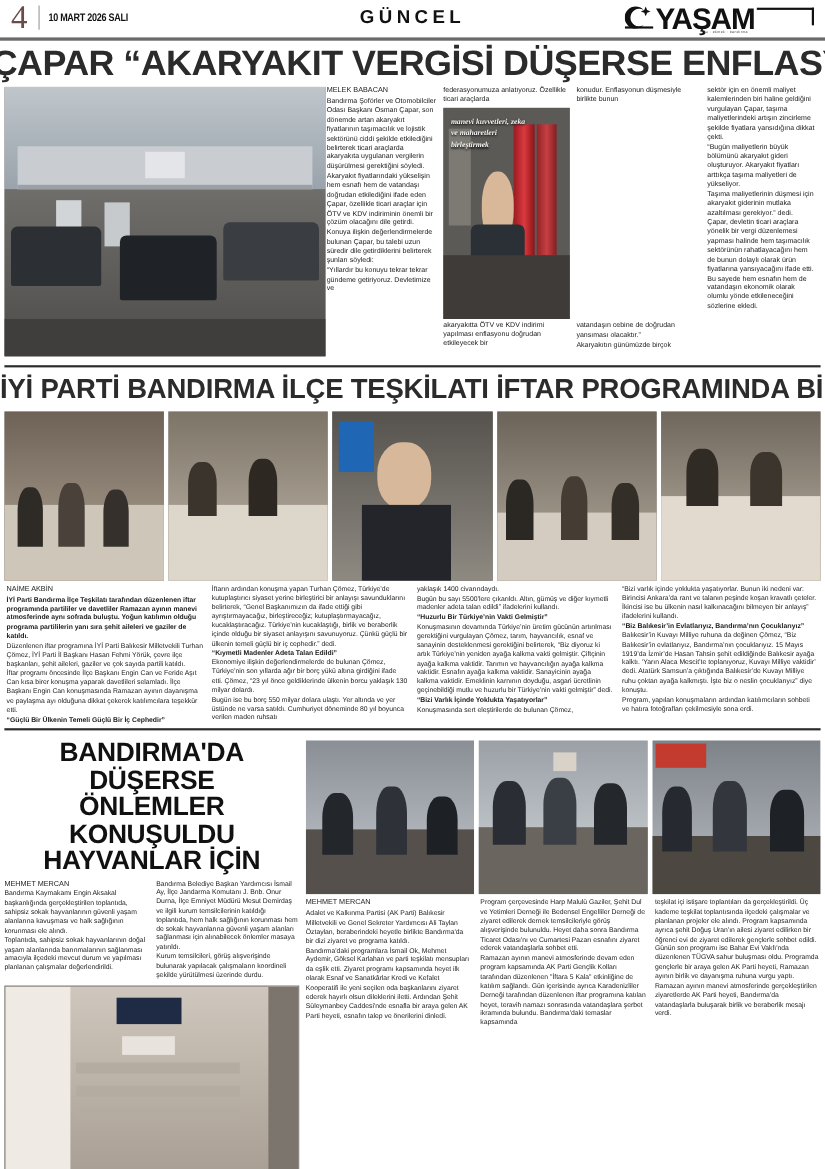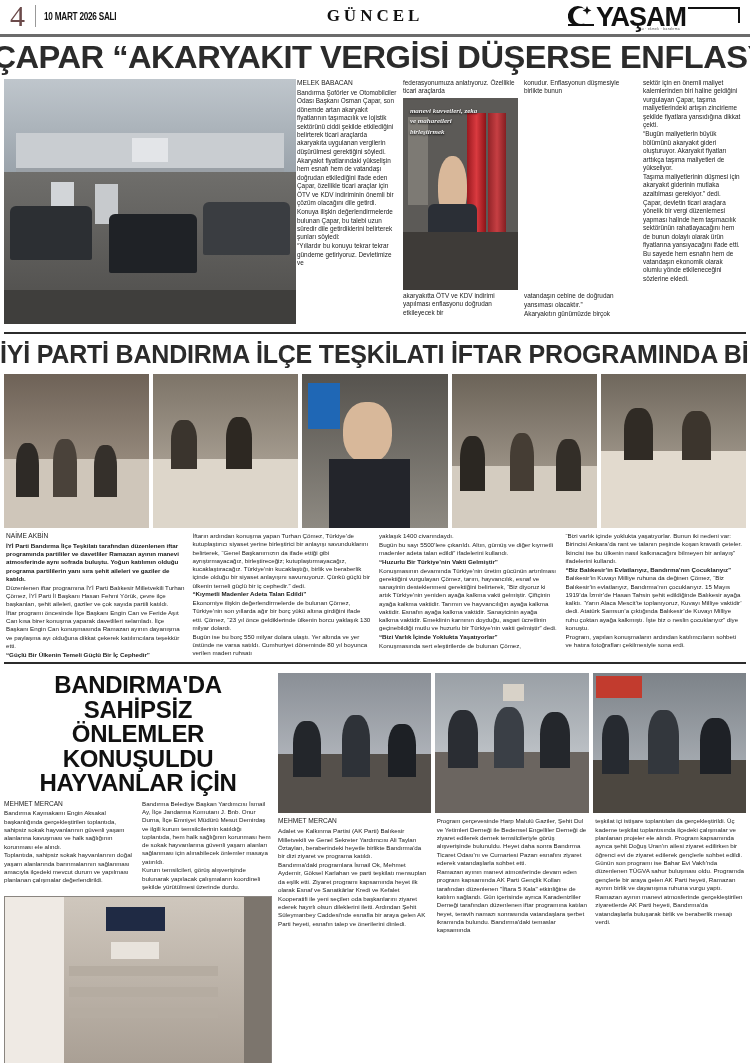--- a/index.html
+++ b/index.html
@@ -23,21 +23,20 @@
   .vrule { width: 1px; height: 22px; background: #999; margin-right: 8px; }
   .masthead-date {
     font-family: "Liberation Sans", sans-serif;
     font-weight: bold; font-size: 10px; letter-spacing: -0.3px;
     color: #111; transform: scaleX(0.82); transform-origin: left center;
   }
   .section-title {
     position: absolute; left: 0; right: 0; text-align: center;
     font-weight: bold; font-size: 17px; letter-spacing: 4px; color: #111;
     pointer-events: none;
-    font-family: Liberation Serif, serif;
   }
   .brand {
     margin-left: auto; display: flex; align-items: flex-end; gap: 2px;
     position: relative; padding-right: 4px;
   }
   .brand-moon { width: 26px; height: 26px; position: relative; }
   .brand-word {
     font-weight: bold; font-size: 27px; letter-spacing: -1px;
     color: #111; line-height: 0.9;
   }
@@ -289,21 +288,21 @@
     <p>Program, yapılan konuşmaların ardından katılımcıların sohbeti ve hatıra fotoğrafları çekilmesiyle sona erdi.</p>
   </div>
 </div>
 
 <div class="hr-dark"></div>
 
 <div class="bottom">
 
   <div class="bl">
     <div class="headline-3">
-      <div>BANDIRMA'DA SAHİPSİZ</div>
+      <div>BANDIRMA'DA DÜŞERSE</div>
       <div>ÖNLEMLER KONUŞULDU</div>
       <div>HAYVANLAR İÇİN</div>
     </div>
     <div class="bl-cols">
       <div class="col">
         <div class="byline">MEHMET MERCAN</div>
         <p>Bandırma Kaymakamı Engin Aksakal başkanlığında gerçekleştirilen toplantıda, sahipsiz sokak hayvanlarının güvenli yaşam alanlarına kavuşması ve halk sağlığının korunması ele alındı.</p>
         <p>Toplantıda, sahipsiz sokak hayvanlarının doğal yaşam alanlarında barınmalarının sağlanması amacıyla ilçedeki mevcut durum ve yapılması planlanan çalışmalar değerlendirildi.</p>
       </div>
       <div class="col">

